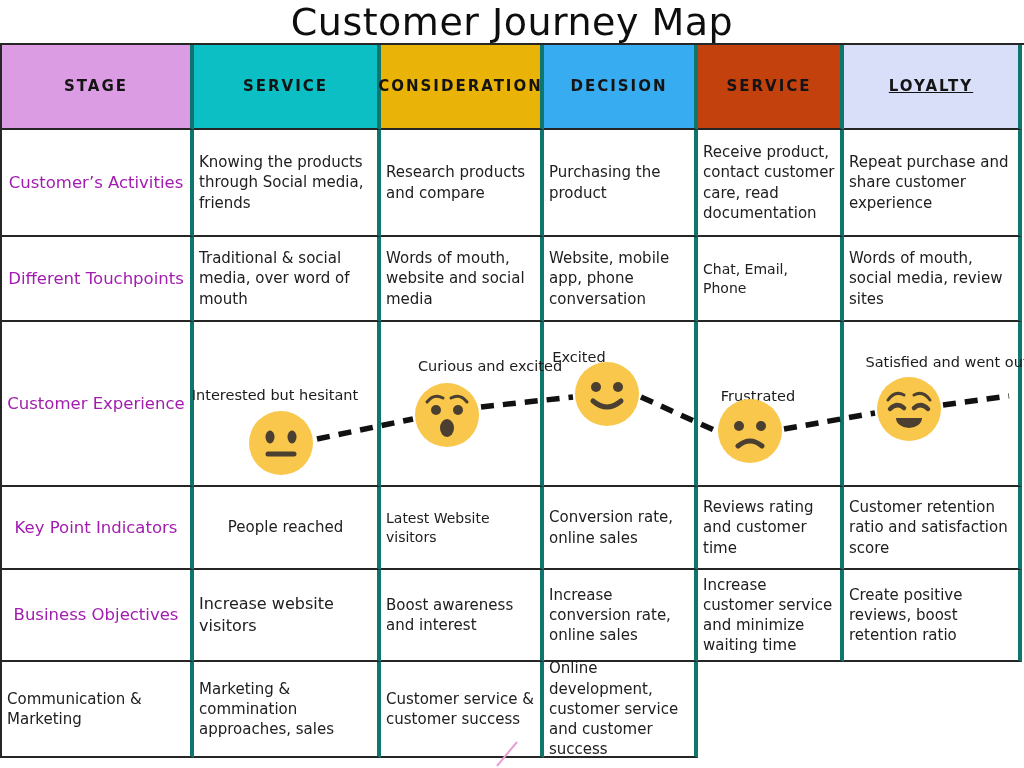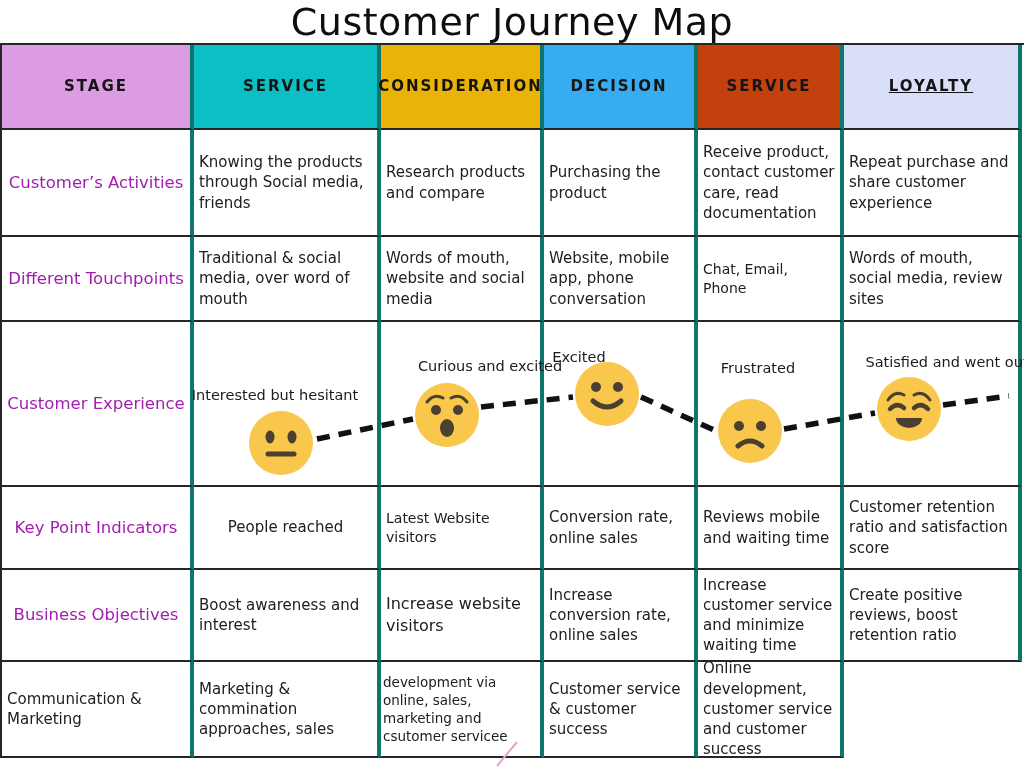--- a/index.html
+++ b/index.html
@@ -78,47 +78,46 @@
   <div class="cell"></div>
   <div class="cell"></div>
   <div class="cell"></div>
   <div class="cell"></div>
   <div class="cell"></div>
 
   <div class="cell rowlabel">Key Point Indicators</div>
   <div class="cell">People reached</div>
   <div class="cell sz-sm">Latest Website visitors</div>
   <div class="cell">Conversion rate, online sales</div>
-  <div class="cell">Reviews mobile and waiting time</div>
+  <div class="cell">Reviews rating and customer time</div>
   <div class="cell">Customer retention ratio and satisfaction score</div>
 
   <div class="cell rowlabel">Business Objectives</div>
+  <div class="cell sz-lg">Increase website visitors</div>
   <div class="cell">Boost awareness and interest</div>
-  <div class="cell sz-lg">Increase website visitors</div>
   <div class="cell">Increase conversion rate, online sales</div>
   <div class="cell">Increase customer service and minimize waiting time</div>
   <div class="cell">Create positive reviews, boost retention ratio</div>
 
   <div class="cell">Communication &amp; Marketing</div>
   <div class="cell">Marketing &amp; commination approaches, sales</div>
-  <div class="cell sz-xs">development via online, sales, marketing and csutomer servicee</div>
   <div class="cell">Customer service &amp; customer success</div>
   <div class="cell">Online development, customer service and customer success</div>
 </div>
 
 <div class="overlay">
   <svg class="trend" width="1024" height="768" viewBox="0 0 1024 768">
     <path d="M317 439 L413 419 M481 407 L573 397 M641 397 L716 431 M784 429 L875 413 M943 405 L1009 396" stroke="#111111" stroke-width="5.5" stroke-dasharray="13 9" fill="none"></path>
     <line x1="497" y1="766" x2="517" y2="742" stroke="#E6A0D4" stroke-width="2"></line>
   </svg>
 
   <div class="caption" style="left:275px; top:387px;">Interested but hesitant</div>
   <div class="caption" style="left:490px; top:358px;">Curious and excited</div>
   <div class="caption" style="left:579px; top:349px;">Excited</div>
-  <div class="caption" style="left:758px; top:360px;">Frustrated</div>
+  <div class="caption" style="left:758px; top:388px;">Frustrated</div>
   <div class="caption" style="left:947px; top:354px;">Satisfied and went out</div>
 
   <svg class="emoji" style="left:248px; top:410px;" viewBox="0 0 66 66">
     <circle cx="33" cy="33" r="32" fill="#F8C74B"></circle>
     <ellipse cx="22" cy="27" rx="4.5" ry="6.5" fill="#4A3F31"></ellipse>
     <ellipse cx="44" cy="27" rx="4.5" ry="6.5" fill="#4A3F31"></ellipse>
     <line x1="20" y1="44" x2="46" y2="44" stroke="#4A3F31" stroke-width="5" stroke-linecap="round"></line>
   </svg>
 
   <svg class="emoji" style="left:414px; top:382px;" viewBox="0 0 66 66">

